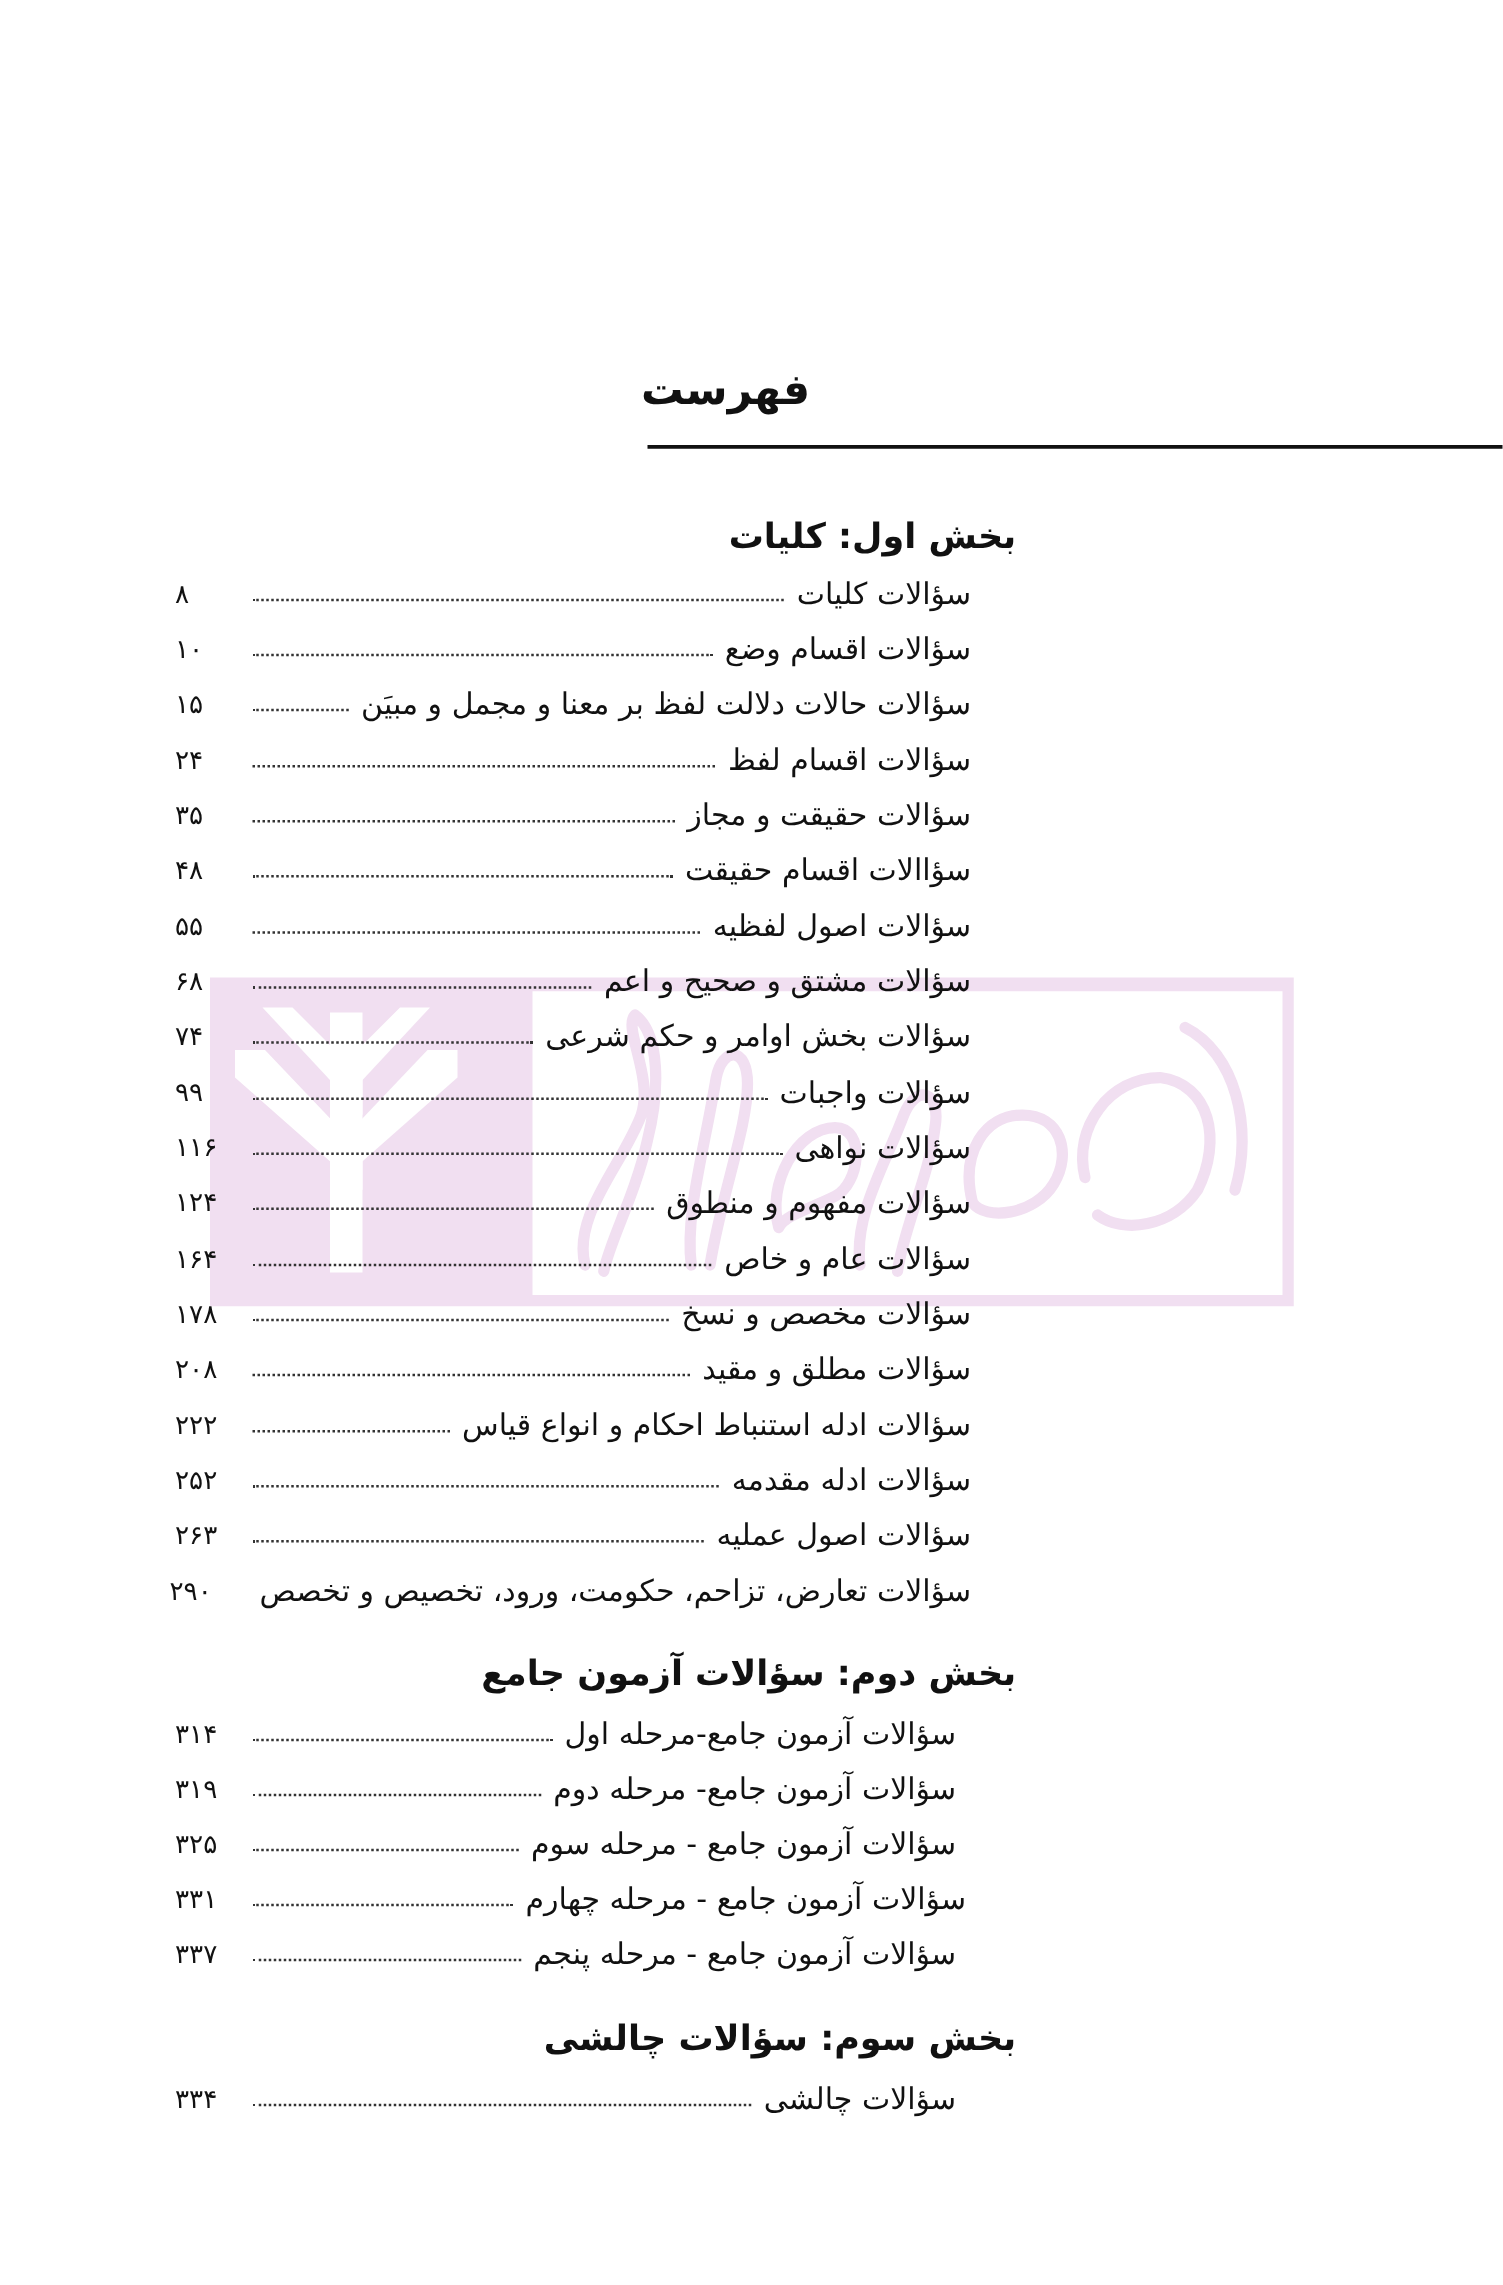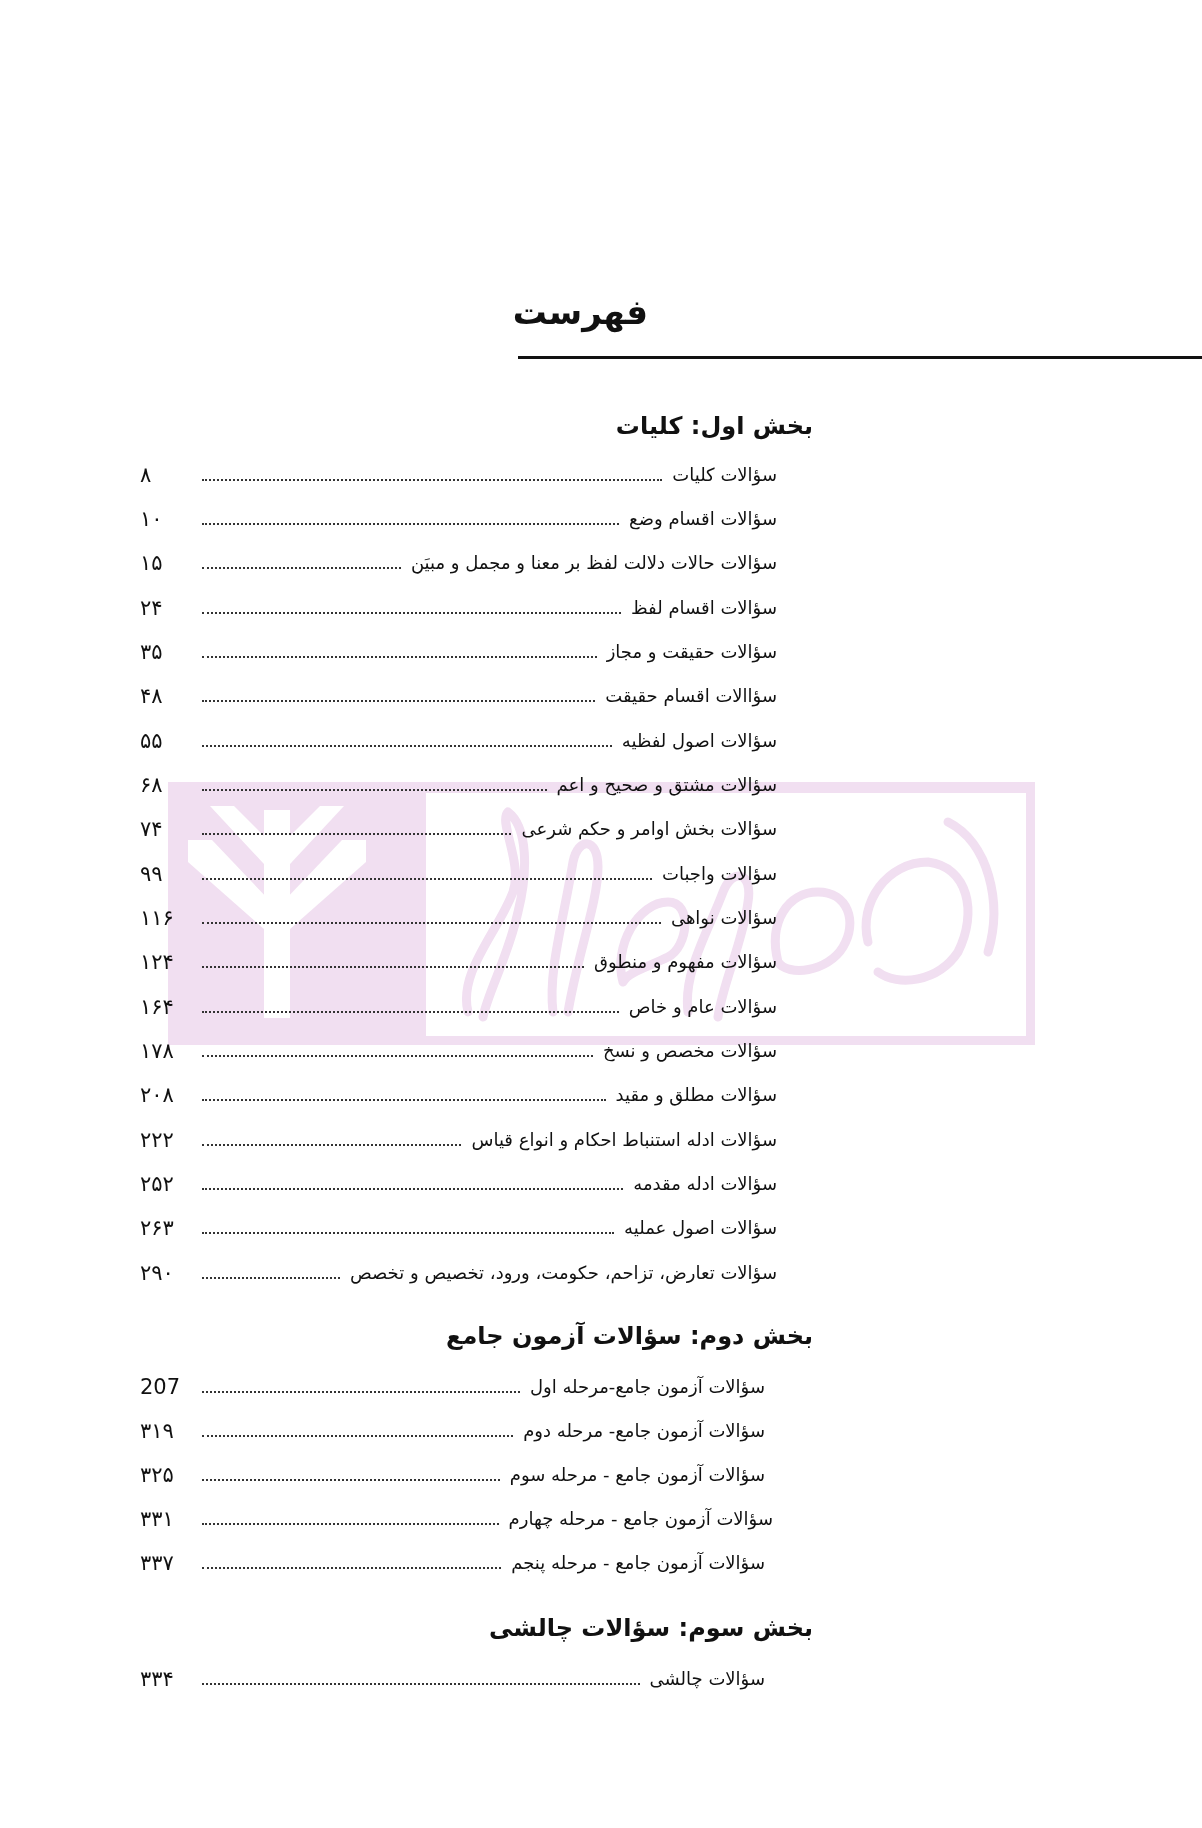--- a/index.html
+++ b/index.html
@@ -10,26 +10,26 @@
   
   .wm { position: absolute; left: 168px; top: 782px; width: 867px; height: 263px;
         background: #f1dff1; z-index: 0; }
   .wm-inner { position: absolute; left: 258px; top: 11px; width: 600px; height: 243px; background: #ffffff; }
   .wm svg { position: absolute; left: 0; top: 0; }
 
   .title { position: absolute; left: 518px; top: 292px; width: 130px; text-align: left;
            font-size: 34px; font-weight: bold; direction: rtl; z-index: 2; }
   .rule { position: absolute; left: 518px; top: 356px; width: 684px; height: 3px; background: #111; z-index: 2; }
 
-  .section-heading { position: absolute; right: 227px; font-size: 24px; font-weight: bold;
+  .section-heading { position: absolute; right: 227px; font-size: 28px; font-weight: bold;
                      direction: rtl; white-space: nowrap; z-index: 2; }
 
   .toc-row { position: absolute; left: 140px; height: 34px; display: flex; flex-direction: row-reverse;
              align-items: flex-end; z-index: 2; }
-  .toc-label { font-size: 18px; direction: rtl; white-space: nowrap; line-height: 30px; text-align: right; }
+  .toc-label { font-size: 24px; direction: rtl; white-space: nowrap; line-height: 30px; text-align: right; }
   .toc-dots { flex: 1; border-bottom: 2px dotted #333; margin: 0 10px 9px 22px; height: 0; }
   .toc-page { font-size: 21px; direction: rtl; white-space: nowrap; line-height: 30px; min-width: 40px; text-align: left; }
 </style>
 </head>
 <body>
 
 <div class="page">
 
   <div class="wm">
     <div class="wm-inner"></div>
@@ -154,21 +154,21 @@
     <span class="toc-label">سؤالات تعارض، تزاحم، حکومت، ورود، تخصیص و تخصص</span>
     <span class="toc-dots"></span>
     <span class="toc-page">۲۹۰</span>
   </div>
 
   <div class="section-heading" style="top:1322px;text-align:right;">بخش دوم: سؤالات آزمون جامع</div>
 
   <div class="toc-row" style="top:1368px; right:275px;">
     <span class="toc-label">سؤالات آزمون جامع-مرحله اول</span>
     <span class="toc-dots"></span>
-    <span class="toc-page">207</span>
+    <span class="toc-page">۳۱۴</span>
   </div>
   <div class="toc-row" style="top:1412px; right:275px;">
     <span class="toc-label">سؤالات آزمون جامع- مرحله دوم</span>
     <span class="toc-dots"></span>
     <span class="toc-page">۳۱۹</span>
   </div>
   <div class="toc-row" style="top:1456px; right:275px;">
     <span class="toc-label">سؤالات آزمون جامع - مرحله سوم</span>
     <span class="toc-dots"></span>
     <span class="toc-page">۳۲۵</span>

